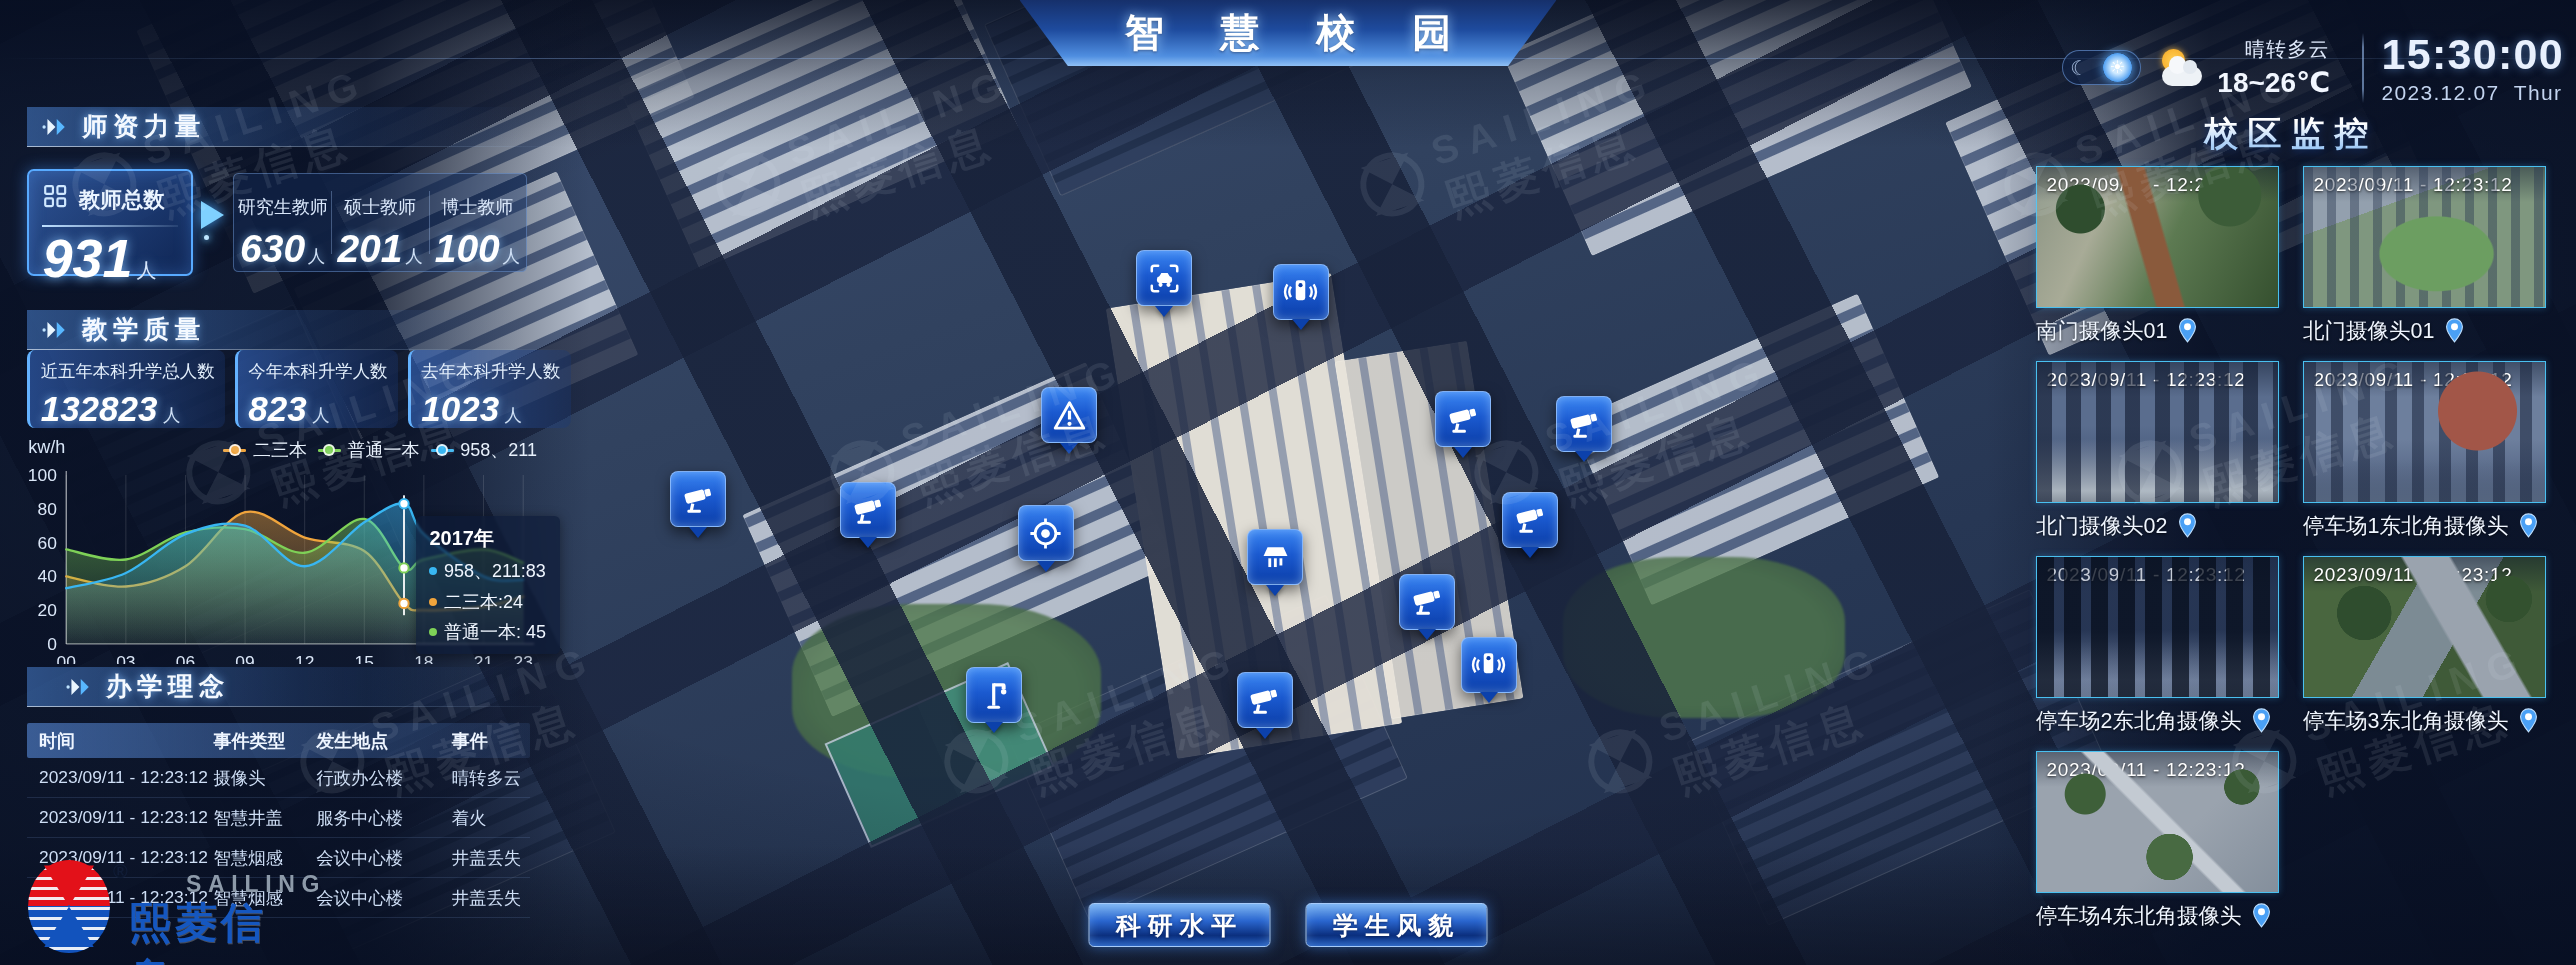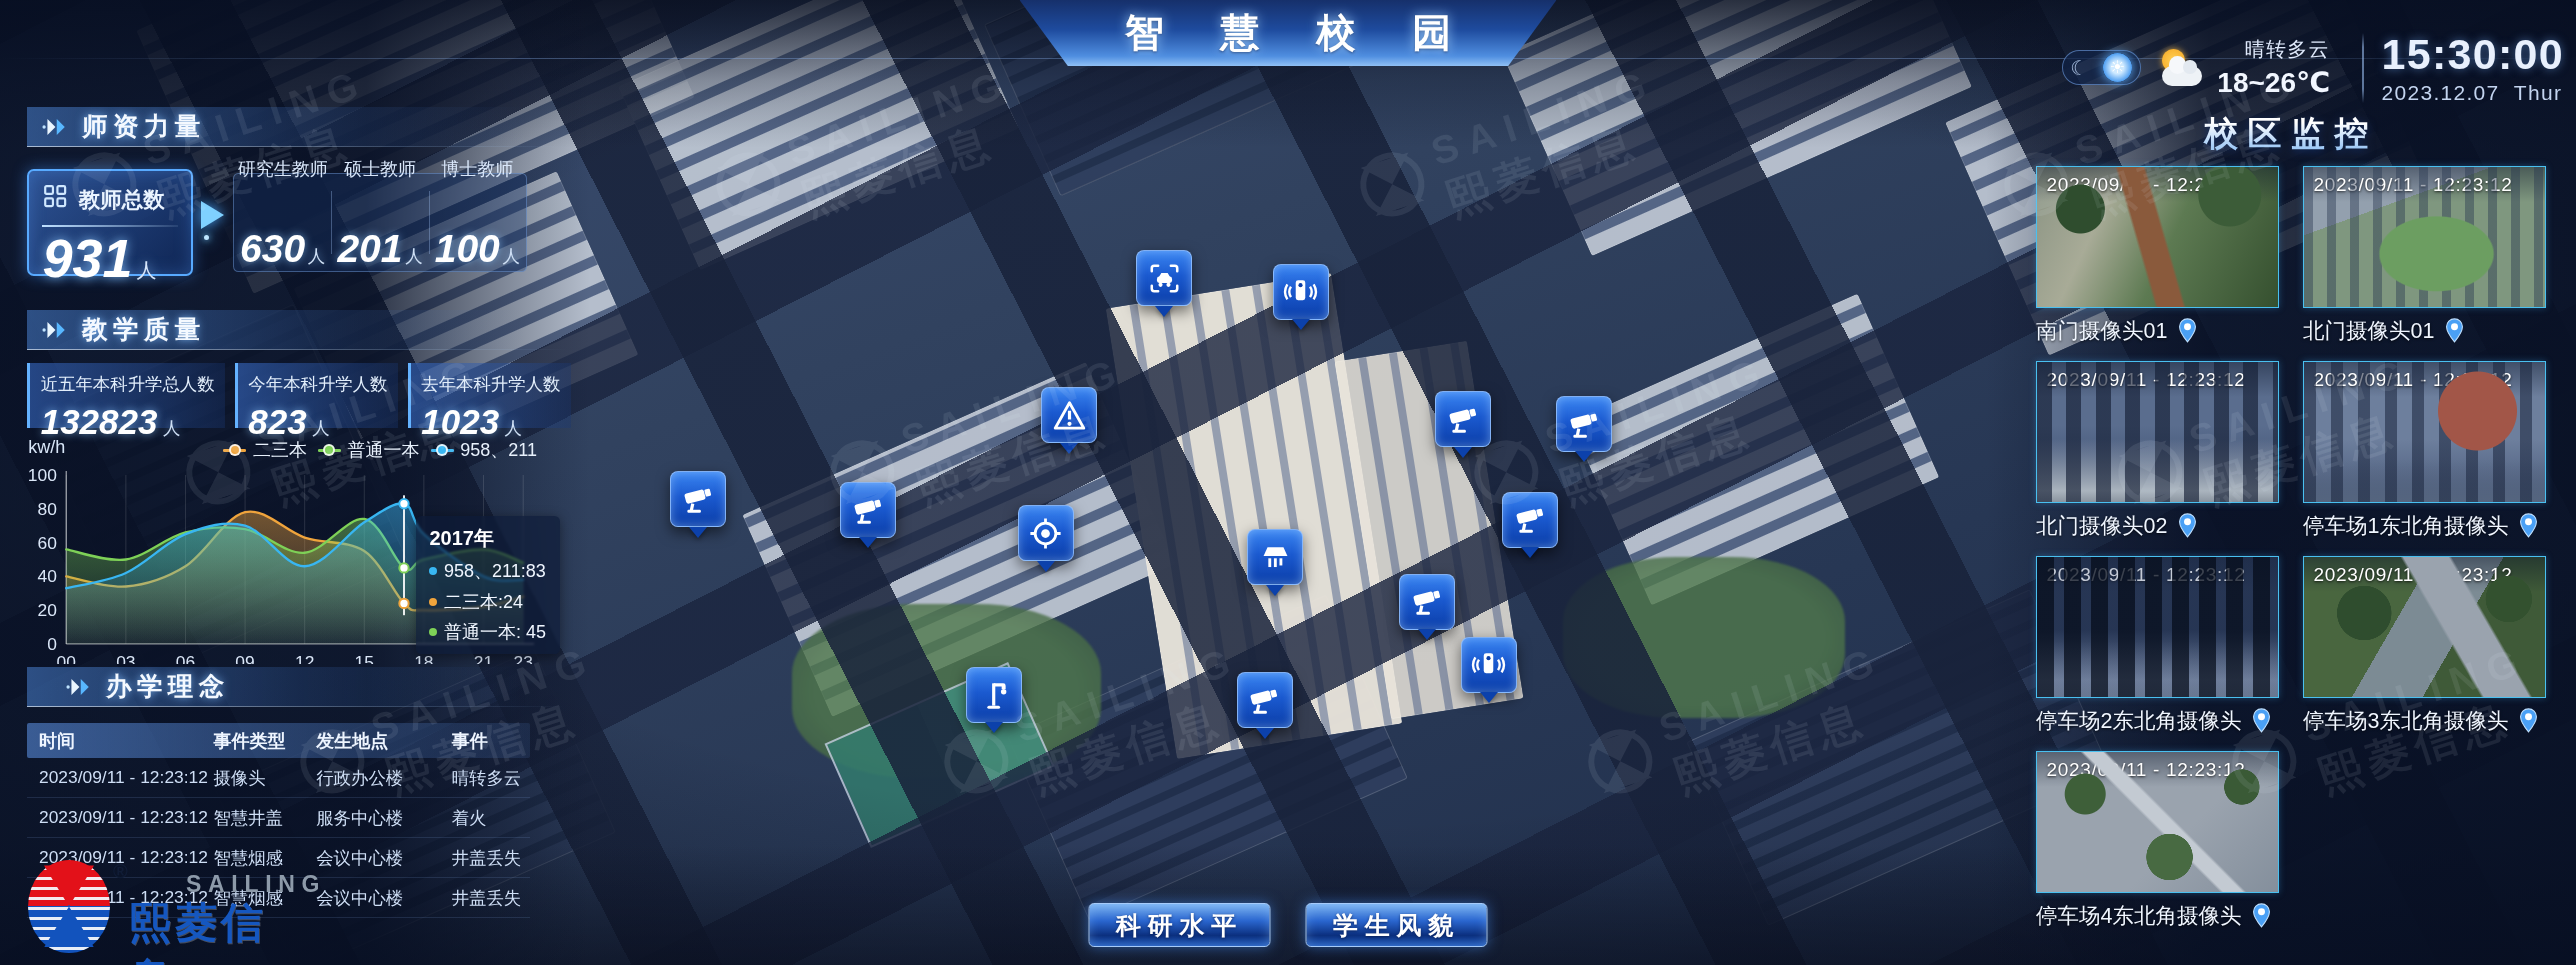--- a/index.html
+++ b/index.html
@@ -74,27 +74,27 @@
   #total-card .num { color:#fff; font-size:54px; font-weight:bold; font-style:italic; line-height:1; text-shadow:0 0 10.7px rgba(140,200,255,.8); }
   #total-card .unit { font-size:20px; font-style:normal; font-weight:normal; color:#d7e7fb; margin-left:4px; }
   #fac-arrow { position:absolute; left:201px; top:201px; z-index:30; width:0; height:0; border-top:14.8px solid transparent; border-bottom:14.8px solid transparent;
     border-left:23px solid #7fd0ff; filter:drop-shadow(0 0 6.7px #4da9ff); }
   #fac-arrow::after { content:''; position:absolute; left:-20px; top:20px; width:5.4px; height:5.4px; border-radius:50%; background:#bfe6ff; box-shadow:0 0 6.7px #7fd0ff; }
   #fac-subs { position:absolute; left:233px; top:173px; width:294px; height:99px; z-index:30; display:flex;
     background:rgba(24,52,105,.38); border:0.7px solid rgba(130,175,240,.4); border-radius:5.4px; }
   #fac-subs .sub { flex:1; display:flex; flex-direction:column; align-items:center; justify-content:flex-end; gap:8px; position:relative; }
   #fac-subs .sub + .sub::before { content:''; position:absolute; left:0; top:18%; height:64%; width:0.7px; background:rgba(160,195,245,.35); }
   #fac-subs .sl { color:#d9e7fa; font-size:18px; }
-  #fac-subs .sv { color:#fff; font-size:39px; font-weight:bold; font-style:italic; text-shadow:0 0 8px rgba(140,200,255,.7);margin-top:38px; }
+  #fac-subs .sv { color:#fff; font-size:39px; font-weight:bold; font-style:italic; text-shadow:0 0 8px rgba(140,200,255,.7); }
   #fac-subs .sv span { font-size:17.4px; font-style:normal; font-weight:normal; color:#cfe0f5; margin-left:2.7px; }
 
   
   #q-cards { position:absolute; left:27px; top:350px; width:503px; height:78px; z-index:30; display:flex; gap:9.4px; }
   .q-card { flex:1; background:linear-gradient(90deg,rgba(55,105,195,.6),rgba(25,55,115,.35)); border-left:3.4px solid #64b2ff;
-    padding:9.4px 10.7px; border-radius:0;margin-top:13px; }
+    padding:9.4px 10.7px; border-radius:8px; }
   .q-card:first-child { flex:1.25; }
   .q-card .ql { color:#e2eefb; font-size:17.4px; white-space:nowrap; }
   .q-card .qv { color:#fff; font-size:35px; font-weight:bold; font-style:italic; margin-top:5.4px; text-shadow:0 0 8px rgba(140,200,255,.7);}
   .q-card .qv span { font-size:17.4px; font-style:normal; font-weight:normal; color:#cfe0f5; margin-left:5.4px; }
 
   
   #chart-wrap { position:absolute; left:27px; top:437px; width:510px; height:225px; z-index:30; }
   #chart-legend { position:absolute; right:0; top:1.3px; display:flex; gap:11px; align-items:center; }
   #chart-legend .li { display:flex; align-items:center; gap:6.7px; color:#e8f1fc; font-size:18px; }
   #chart-legend .lm { position:relative; width:23px; height:2.7px; border-radius:1.3px; }

